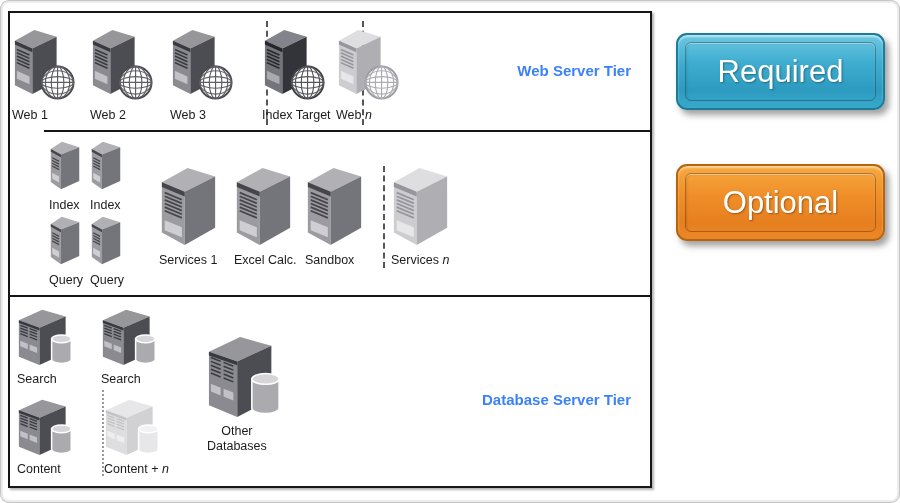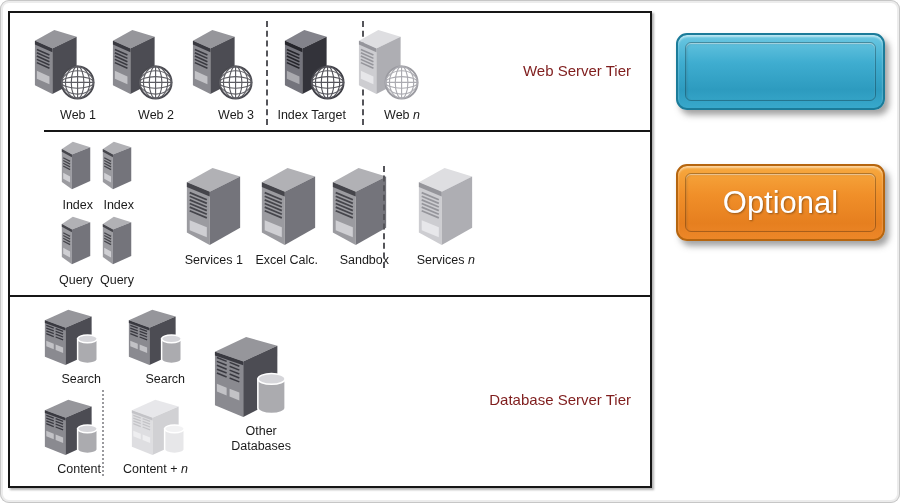--- a/index.html
+++ b/index.html
@@ -13,25 +13,25 @@
   .diagram{
     position:absolute;left:8px;top:11px;width:644px;height:477px;
     border:2px solid #161616;background:#fff;box-sizing:border-box;
     box-shadow:2px 2px 2px rgba(0,0,0,.3);
   }
   .tier{position:absolute;left:0;right:0;box-sizing:border-box;}
   .tier-web{top:0;height:117px;}
   .tier-app{top:117px;height:165px;border-top:2px solid #161616;margin-left:34px;}
   .tier-db{top:282px;height:191px;border-top:2px solid #161616;}
   .tier-title{
-    position:absolute;right:19px;font-weight:normal;font-size:15px;color:#7f1d1d;
+    position:absolute;right:19px;font-weight:bold;font-size:15px;color:#3b82f6;
     white-space:nowrap;
   }
   .tt-web{top:49px;} .tt-app{top:65px;} .tt-db{top:94px;}
-  .item{position:absolute;display:flex;flex-direction:column;align-items:flex-end;}
+  .item{position:absolute;display:flex;flex-direction:column;align-items:flex-start;}
   .lbl{font-size:12.5px;color:#1b1b1b;margin-top:1px;line-height:1.2;white-space:nowrap;text-align:center;}
   .lbl i{font-style:italic;}
   .vsep{position:absolute;width:0;border-left:2px dashed #55555a;}
   .vsep-dot{border-left:2px dotted #9a9a9e;}
   
   .w-i0{left:2px;top:12px;width:84px;}  .w-i1{left:80px;top:12px;width:84px;}
   .w-i2{left:160px;top:12px;width:84px;}.w-i3{left:252px;top:12px;width:84px;}
   .w-i4{left:326px;top:12px;width:84px;}
   .w-sep1{left:256px;top:8px;height:104px;} .w-sep2{left:352px;top:8px;height:104px;}
   
@@ -469,19 +469,20 @@
             </svg></span>
         <span class="lbl"><span>Other</span><br><span>Databases</span></span>
       </div>
       <div class="tier-title tt-db">Database Server Tier</div>
     </div>
 
   </div>
 
   <div class="legend-btn btn-required">
     <div class="inner"></div>
+    <span class="btn-text">Required</span>
   </div>
   <div class="legend-btn btn-optional">
     <div class="inner"></div>
     <span class="btn-text">Optional</span>
   </div>
 
 </div>
 
 </body></html>

